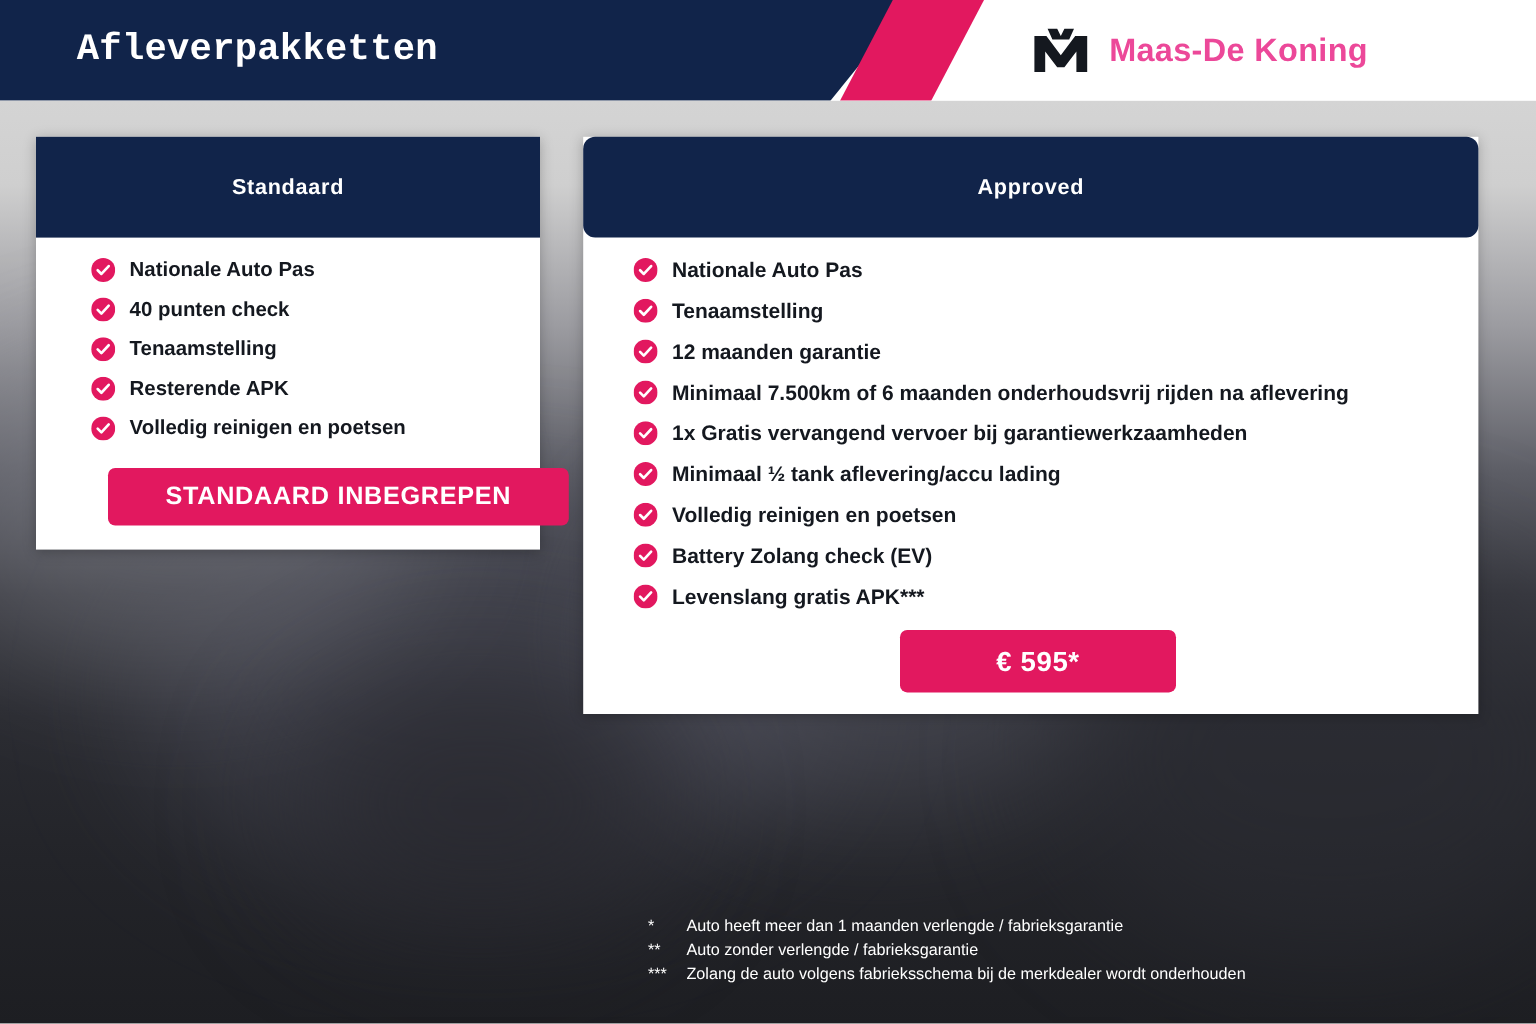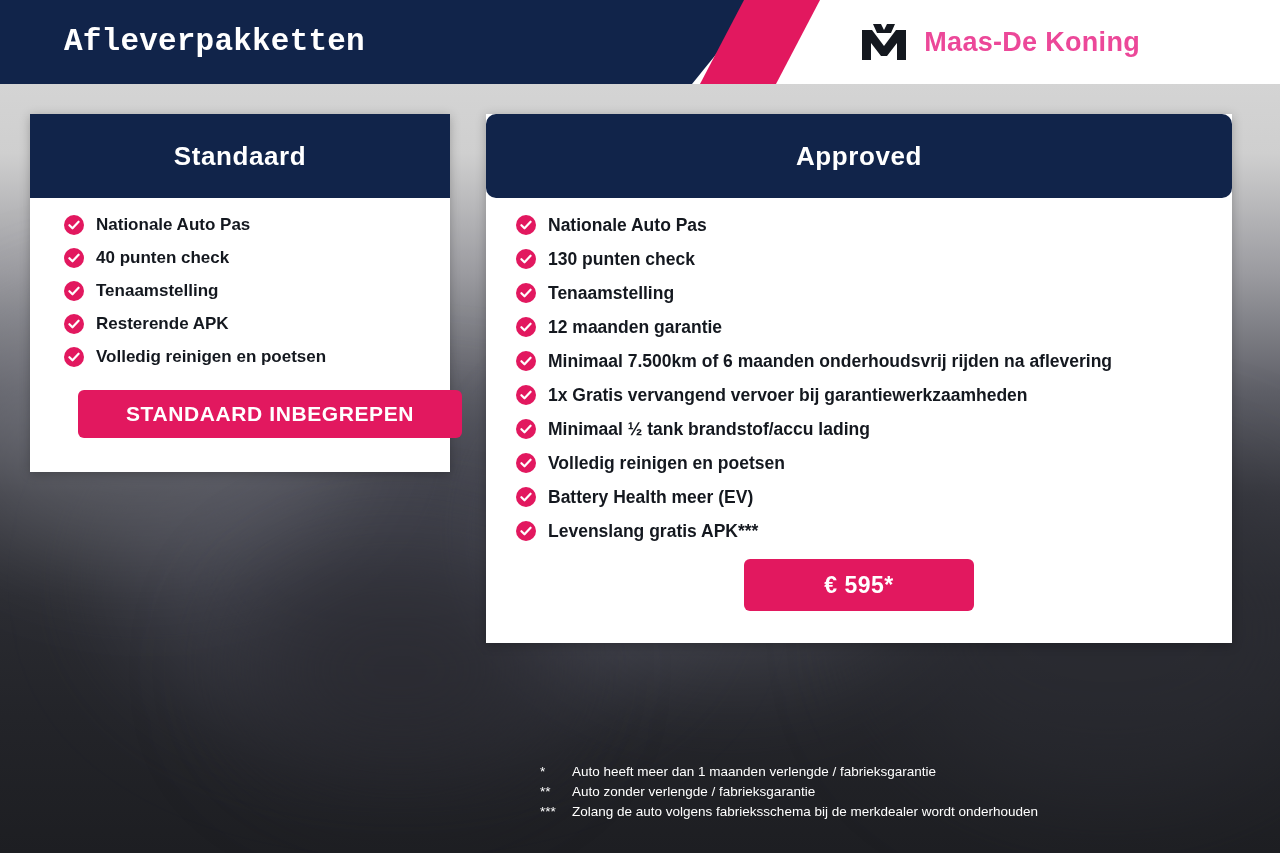--- a/index.html
+++ b/index.html
@@ -90,29 +90,30 @@
   
   .card {
     position: absolute;
     background: #ffffff;
     box-shadow: 0 2px 10px rgba(0,0,0,0.25);
   }
   .card-head {
     background: #11244a;
     color: #ffffff;
     text-align: center;
-    font-size: 26px;
+    font-size: 18px;
     font-weight: bold;
     letter-spacing: 0.6px;
     display: flex;
     align-items: center;
     justify-content: center;
   }
   .card-body {
-    padding: 16px 18px 28px 18px;
+    padding: 16px 18px 14px 18px;
+    margin-left: 12px;
   }
 
   .card-standard { left: 30px;  top: 114px; width: 420px; }
   .card-standard .card-head { height: 84px; }
 
   .card-approved { left: 486px; top: 114px; width: 746px; }
   .card-approved .card-head { height: 84px; border-radius: 10px; }
 
   ul.features {
     list-style: none;
@@ -279,29 +280,20 @@
           </span>
           <span class="feature-text">Nationale Auto Pas</span>
         </li>
         <li>
           <span class="check">
             <svg width="20" height="20" viewBox="0 0 20 20">
                 <circle cx="10" cy="10" r="10" fill="#e2185f"></circle>
                 <path d="M5.4 10.2 L8.5 13.3 L14.6 6.7" fill="none" stroke="#ffffff" stroke-width="2.2" stroke-linecap="round" stroke-linejoin="round"></path>
               </svg>
           </span>
-          <span class="feature-text">130 punten check</span>
-        </li>
-        <li>
-          <span class="check">
-            <svg width="20" height="20" viewBox="0 0 20 20">
-                <circle cx="10" cy="10" r="10" fill="#e2185f"></circle>
-                <path d="M5.4 10.2 L8.5 13.3 L14.6 6.7" fill="none" stroke="#ffffff" stroke-width="2.2" stroke-linecap="round" stroke-linejoin="round"></path>
-              </svg>
-          </span>
           <span class="feature-text">Tenaamstelling</span>
         </li>
         <li>
           <span class="check">
             <svg width="20" height="20" viewBox="0 0 20 20">
                 <circle cx="10" cy="10" r="10" fill="#e2185f"></circle>
                 <path d="M5.4 10.2 L8.5 13.3 L14.6 6.7" fill="none" stroke="#ffffff" stroke-width="2.2" stroke-linecap="round" stroke-linejoin="round"></path>
               </svg>
           </span>
           <span class="feature-text">12 maanden garantie</span>
@@ -324,39 +316,39 @@
           </span>
           <span class="feature-text">1x Gratis vervangend vervoer bij garantiewerkzaamheden</span>
         </li>
         <li>
           <span class="check">
             <svg width="20" height="20" viewBox="0 0 20 20">
                 <circle cx="10" cy="10" r="10" fill="#e2185f"></circle>
                 <path d="M5.4 10.2 L8.5 13.3 L14.6 6.7" fill="none" stroke="#ffffff" stroke-width="2.2" stroke-linecap="round" stroke-linejoin="round"></path>
               </svg>
           </span>
-          <span class="feature-text">Minimaal ½ tank brandstof/accu lading</span>
+          <span class="feature-text">Minimaal ½ tank aflevering/accu lading</span>
         </li>
         <li>
           <span class="check">
             <svg width="20" height="20" viewBox="0 0 20 20">
                 <circle cx="10" cy="10" r="10" fill="#e2185f"></circle>
                 <path d="M5.4 10.2 L8.5 13.3 L14.6 6.7" fill="none" stroke="#ffffff" stroke-width="2.2" stroke-linecap="round" stroke-linejoin="round"></path>
               </svg>
           </span>
           <span class="feature-text">Volledig reinigen en poetsen</span>
         </li>
         <li>
           <span class="check">
             <svg width="20" height="20" viewBox="0 0 20 20">
                 <circle cx="10" cy="10" r="10" fill="#e2185f"></circle>
                 <path d="M5.4 10.2 L8.5 13.3 L14.6 6.7" fill="none" stroke="#ffffff" stroke-width="2.2" stroke-linecap="round" stroke-linejoin="round"></path>
               </svg>
           </span>
-          <span class="feature-text">Battery Health meer (EV)</span>
+          <span class="feature-text">Battery Zolang check (EV)</span>
         </li>
         <li>
           <span class="check">
             <svg width="20" height="20" viewBox="0 0 20 20">
                 <circle cx="10" cy="10" r="10" fill="#e2185f"></circle>
                 <path d="M5.4 10.2 L8.5 13.3 L14.6 6.7" fill="none" stroke="#ffffff" stroke-width="2.2" stroke-linecap="round" stroke-linejoin="round"></path>
               </svg>
           </span>
           <span class="feature-text">Levenslang gratis APK***</span>
         </li>

